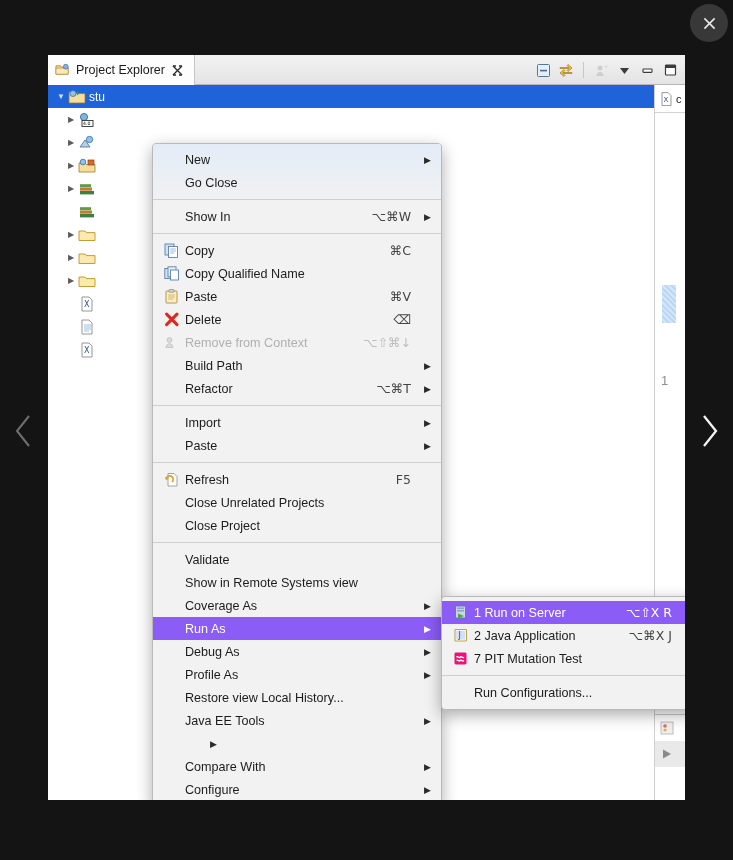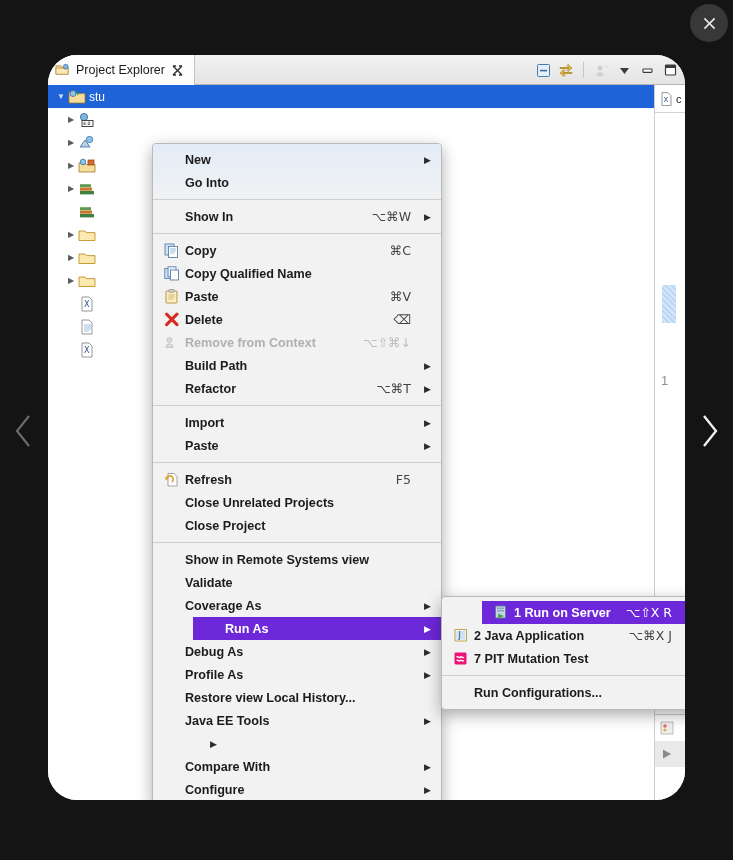--- a/index.html
+++ b/index.html
@@ -28,21 +28,20 @@
   }
   .nav-left  { left: 2px; }
   .nav-right { right: 2px; }
 
   
   .eclipse {
     position: absolute; left: 48px; top: 55px;
     width: 637px; height: 745px;
     background: #ffffff;
     overflow: hidden;
-    border-radius: 29px;
   }
 
   
   .tabbar {
     position: relative; height: 30px; width: 100%;
     background: linear-gradient(#f2f2f2, #e4e4e4);
     border-bottom: 1px solid #b6b6b6;
   }
   .view-tab {
     position: absolute; left: 0; top: 0; height: 30px;
@@ -144,33 +143,33 @@
     display: flex; align-items: center;
     height: 23px; padding: 0 10px 0 10px;
     font-size: 12.6px; color: #1c1c1c;
     cursor: default; white-space: nowrap;
   }
   .mi .mi-ico {
     width: 17px; height: 15px; flex: 0 0 17px; margin-right: 5px;
     display: flex; align-items: center; justify-content: center;
   }
   .mi .mi-ico.empty { }
-  .mi .mi-label { flex: 1 1 auto; font-weight: bold; }
+  .mi .mi-label { flex: 1 1 auto; }
   .mi .mi-key {
     font-size: 12.5px; color: #454545; margin-left: 12px;
     font-family: "DejaVu Sans", sans-serif;
   }
   .mi .mi-arrow {
     width: 14px; flex: 0 0 14px; text-align: right;
     font-size: 9px; color: #2a2a2a; margin-left: 6px;
   }
   .mi.no-arrow .mi-arrow { visibility: hidden; }
   .mi.disabled { color: #b0b0b0; }
   .mi.disabled .mi-key { color: #bdbdbd; }
-  .mi.hl { background: #6d28d9; color: #ffffff; margin-left: 40px; }
+  .mi.hl { background: #8b5cf6; color: #ffffff; }
   .mi.hl .mi-arrow { color: #ffffff; }
   .mi.hl .mi-key { color: #ffffff; }
   .msep {
     position: relative; z-index: 1;
     height: 1px; background: #cfcfcf; margin: 5px 0 5px 0;
   }
 
   
   .submenu {
     position: absolute; left: 393px; top: 541px;
@@ -393,21 +392,21 @@
 
     <div class="ctxmenu" id="ctxmenu">
         <div class="mi">
           <span class="mi-ico empty"></span>
           <span class="mi-label">New</span>
           <span class="mi-key"></span>
           <span class="mi-arrow">▶</span>
         </div>
         <div class="mi no-arrow">
           <span class="mi-ico empty"></span>
-          <span class="mi-label">Go Into</span>
+          <span class="mi-label">Go Close</span>
           <span class="mi-key"></span>
           <span class="mi-arrow">▶</span>
         </div>
         <div class="msep"></div>
         <div class="mi">
           <span class="mi-ico empty"></span>
           <span class="mi-label">Show In</span>
           <span class="mi-key">⌥⌘W</span>
           <span class="mi-arrow">▶</span>
         </div>
@@ -515,27 +514,27 @@
         </div>
         <div class="mi no-arrow">
           <span class="mi-ico empty"></span>
           <span class="mi-label">Close Project</span>
           <span class="mi-key"></span>
           <span class="mi-arrow">▶</span>
         </div>
         <div class="msep"></div>
         <div class="mi no-arrow">
           <span class="mi-ico empty"></span>
+          <span class="mi-label">Validate</span>
+          <span class="mi-key"></span>
+          <span class="mi-arrow">▶</span>
+        </div>
+        <div class="mi no-arrow">
+          <span class="mi-ico empty"></span>
           <span class="mi-label">Show in Remote Systems view</span>
-          <span class="mi-key"></span>
-          <span class="mi-arrow">▶</span>
-        </div>
-        <div class="mi no-arrow">
-          <span class="mi-ico empty"></span>
-          <span class="mi-label">Validate</span>
           <span class="mi-key"></span>
           <span class="mi-arrow">▶</span>
         </div>
         <div class="mi">
           <span class="mi-ico empty"></span>
           <span class="mi-label">Coverage As</span>
           <span class="mi-key"></span>
           <span class="mi-arrow">▶</span>
         </div>
         <div class="mi hl">

